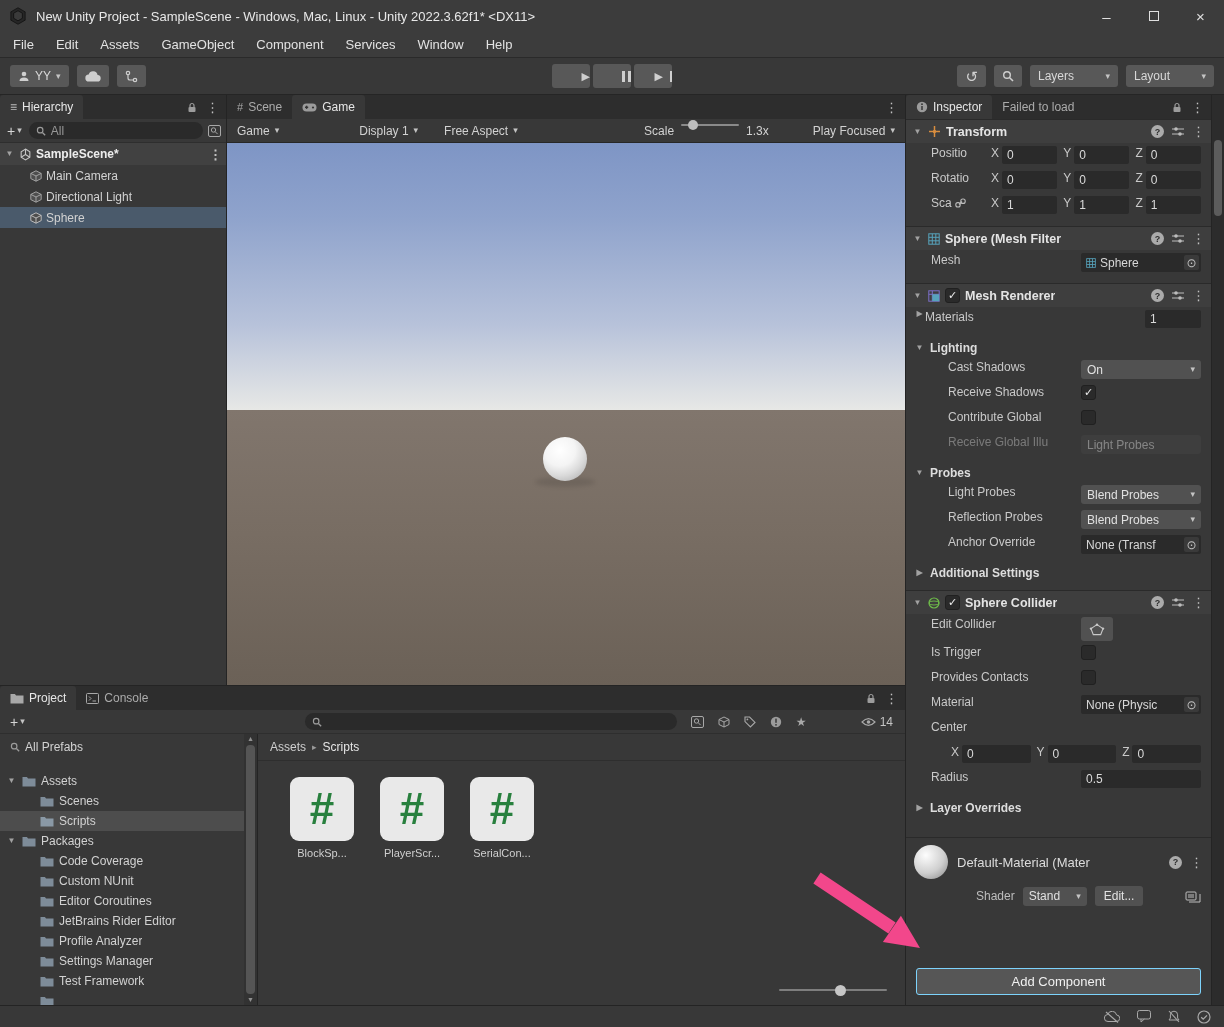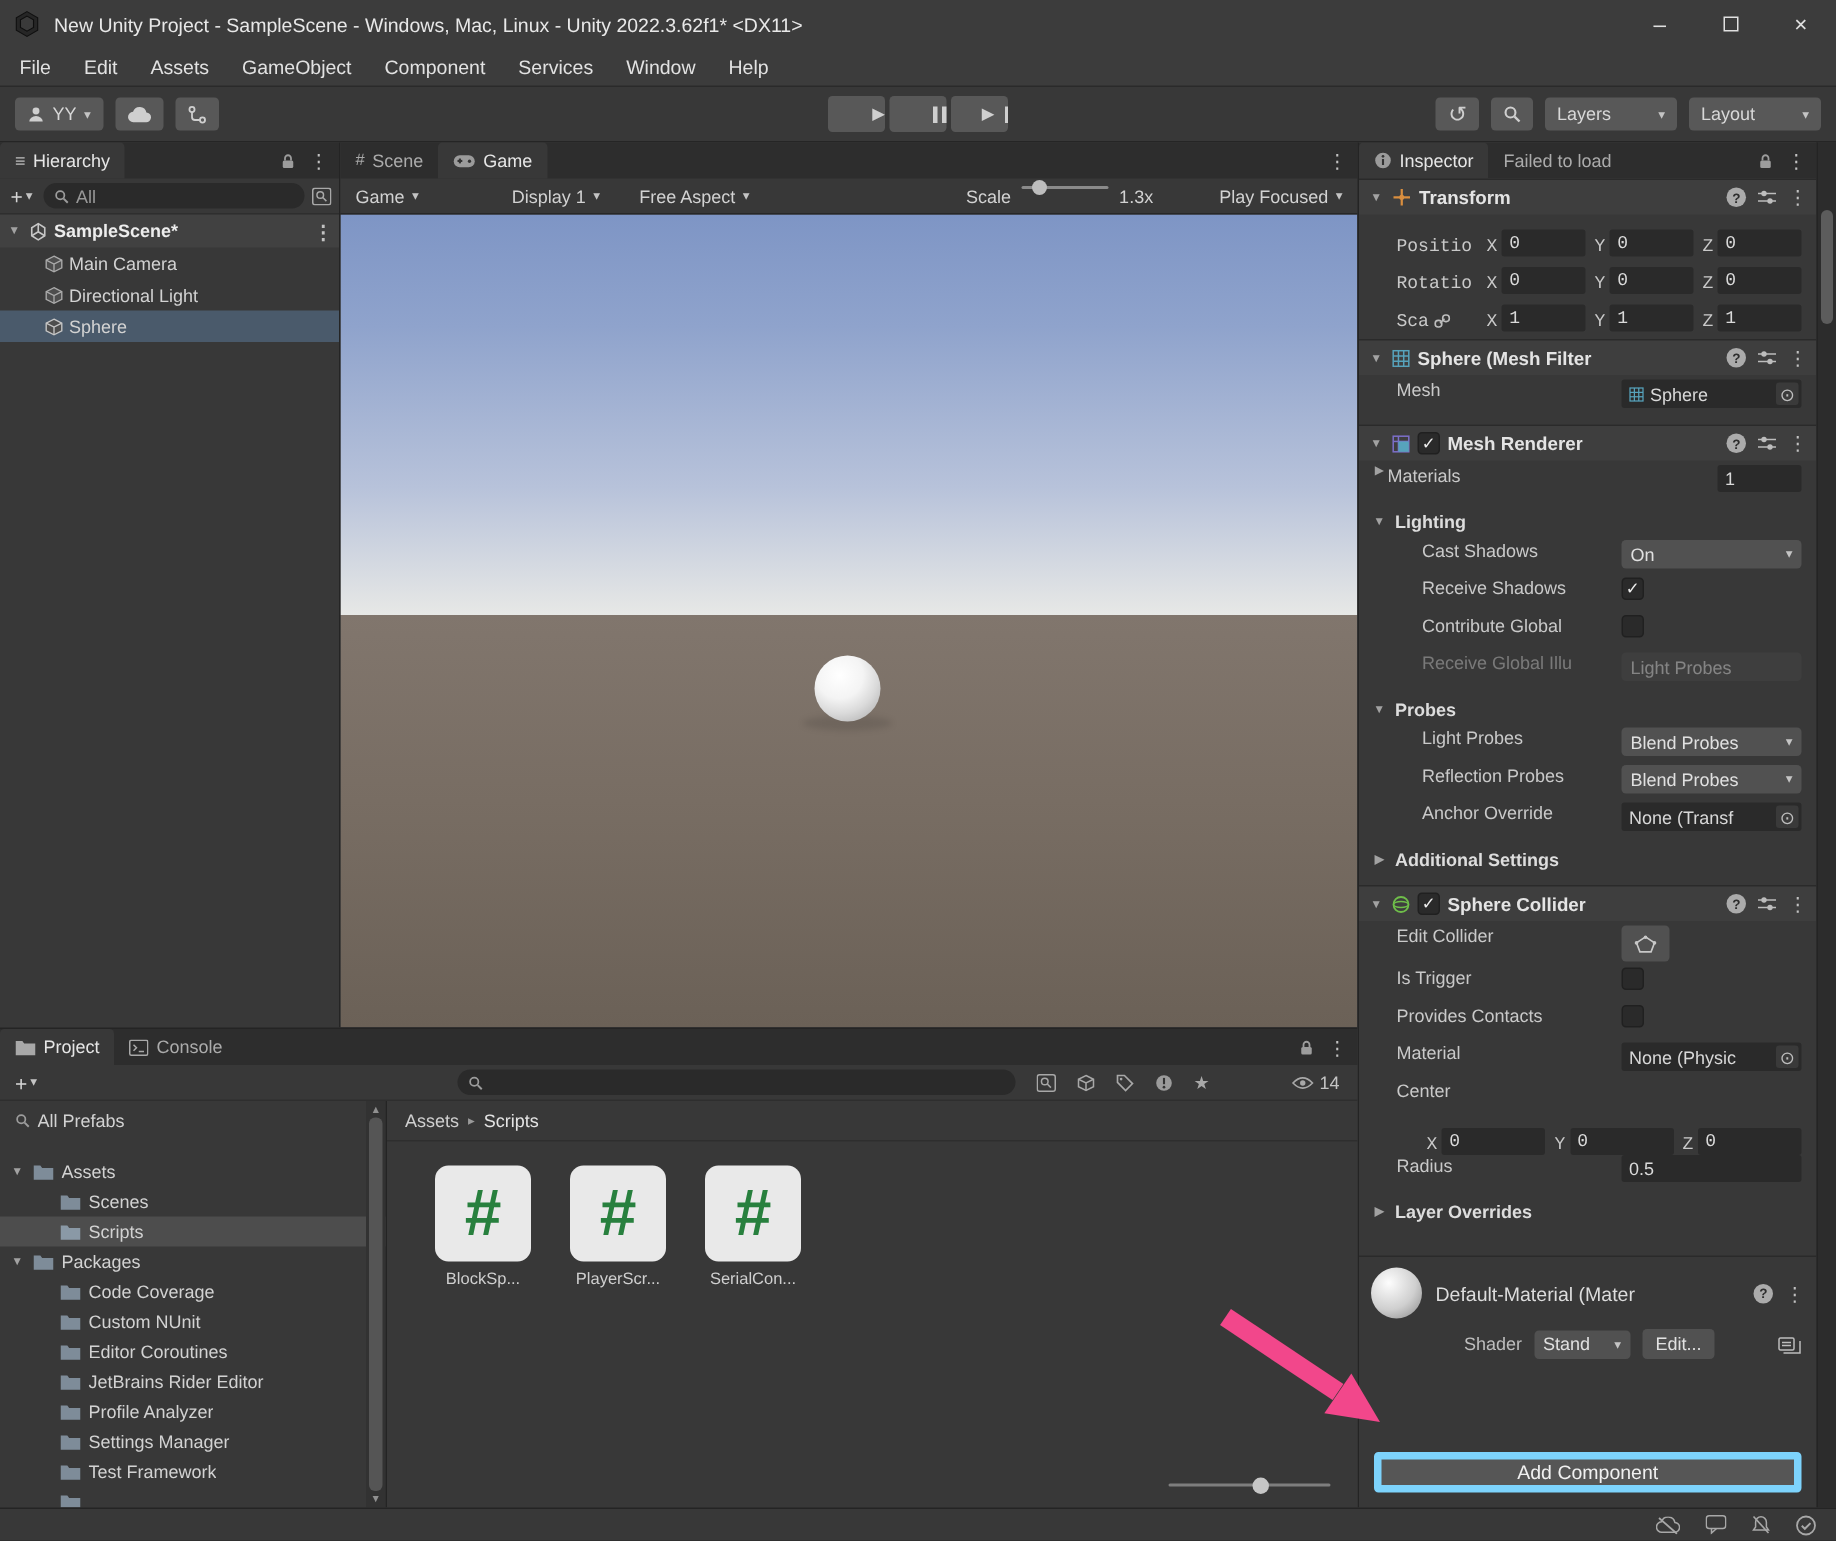--- a/index.html
+++ b/index.html
@@ -76,34 +76,34 @@
   .irow .ctrl{flex:1;display:flex;align-items:center;min-width:0;}
   .sect{display:flex;align-items:center;gap:5px;height:25px;padding:0 10px 0 8px;font-weight:bold;color:#DDDDDD;}
   .nfield{height:18px;background:#2A2A2A;border-radius:2px;display:flex;align-items:center;padding:0 5px;color:#DADADA;flex:1;min-width:0;}
   .nfield.w56{flex:none;width:56px;}
   .dd{height:19px;background:#515151;border-radius:3px;display:flex;align-items:center;padding:0 6px;flex:1;min-width:0;gap:4px;}
   .dd .dtext{flex:1;white-space:nowrap;overflow:hidden;color:#E0E0E0;}
   .dd.disabled{background:#464646;}
   .objfield{height:19px;background:#2A2A2A;border-radius:2px;display:flex;align-items:center;padding:0 2px 0 5px;flex:1;gap:4px;min-width:0;}
   .objfield .otext{flex:1;white-space:nowrap;overflow:hidden;color:#D8D8D8;}
   .picker{width:15px;height:15px;border-radius:2px;background:#3A3A3A;display:flex;align-items:center;justify-content:center;color:#BDBDBD;font-size:12px;flex:none;}
-  .vrow{display:flex;align-items:flex-end;height:25px;padding:0 10px 0 25px;font-family:Liberation Mono, monospace;}
+  .vrow{display:flex;align-items:flex-start;height:25px;padding:0 10px 0 25px;}
   .vrow.centerrow{padding-left:45px;}
   .vlbl{width:54px;flex:none;display:flex;align-items:center;gap:3px;white-space:nowrap;overflow:hidden;color:#C9C9C9;}
   .axl{color:#C9C9C9;margin:0 3px 0 6px;flex:none;}
   .vrow .axl:first-child{margin-left:0;}
   .dim{opacity:.45;}
   .edit-collider-btn{width:32px;height:24px;background:#515151;border-radius:3px;display:flex;align-items:center;justify-content:center;}
   .mat-header{display:flex;align-items:center;gap:9px;padding:7px 8px 4px;border-top:1px solid #2A2A2A;margin-top:12px;}
   .mat-preview{width:34px;height:34px;border-radius:50%;background:radial-gradient(circle at 35% 30%,#FDFDFD,#CFCFCF 55%,#8D8D8D 95%);flex:none;}
   .mat-title{font-size:13px;color:#DCDCDC;flex:1;white-space:nowrap;overflow:hidden;}
   .shader-row{display:flex;align-items:center;gap:8px;padding:3px 10px 6px 70px;}
   .btn{height:20px;background:#515151;border-radius:3px;display:flex;align-items:center;justify-content:center;padding:0 9px;color:#E2E2E2;gap:4px;}
   .addc-wrap{display:flex;justify-content:center;margin-top:56px;}
-  .addc{width:285px;height:27px;background:#565656;border:5px solid #7dd3fc;border-radius:3px;display:flex;align-items:center;justify-content:center;font-size:13px;color:#F0F0F0;}
+  .addc{width:285px;height:27px;background:#565656;border:1px solid #7dd3fc;border-radius:3px;display:flex;align-items:center;justify-content:center;font-size:13px;color:#F0F0F0;}
 
   
   .projectpanel{position:absolute;left:0;top:685px;width:905px;height:320px;background:#383838;border-top:1px solid #242424;display:flex;flex-direction:column;}
   .proj-toolbar{height:24px;display:flex;align-items:center;padding:0 8px;border-bottom:1px solid #2E2E2E;flex:none;}
   .proj-toolbar .searchbox{width:372px;margin-left:278px;}
   .ticon{margin-left:14px;display:flex;align-items:center;color:#A8A8A8;}
   .eye-group{margin-left:auto;display:flex;align-items:center;gap:4px;color:#C4C4C4;padding-right:4px;}
   .proj-body{flex:1;display:flex;min-height:0;}
   .proj-left{width:258px;flex:none;border-right:1px solid #242424;position:relative;overflow:hidden;padding-top:3px;}
   .prow{height:20px;display:flex;align-items:center;gap:5px;padding:0 6px;white-space:nowrap;}
@@ -309,21 +309,21 @@
       </div>
       <div class="tab-right">
         <span class="kebab">⋮</span>
       </div>
     </div>
     <div class="vp-toolbar">
       <div class="vp-dd">
         <span>Game</span>
         <span class="caret">▾</span>
       </div>
-      <div class="vp-dd" style="margin-left:36px;">
+      <div class="vp-dd" style="margin-left:54px;">
         <span>Display 1</span>
         <span class="caret">▾</span>
       </div>
       <div class="vp-dd">
         <span>Free Aspect</span>
         <span class="caret">▾</span>
       </div>
       <div class="scale-wrap">
         <span>Scale</span>
         <div class="scale-track">

